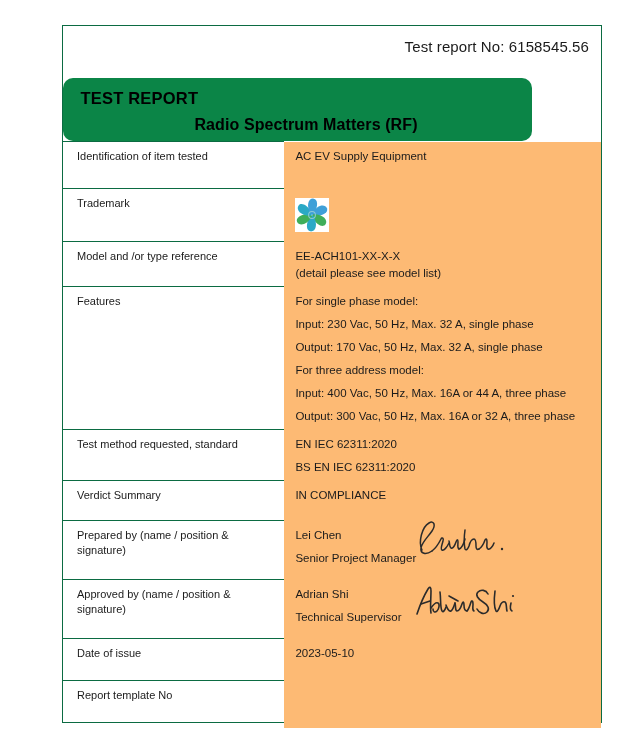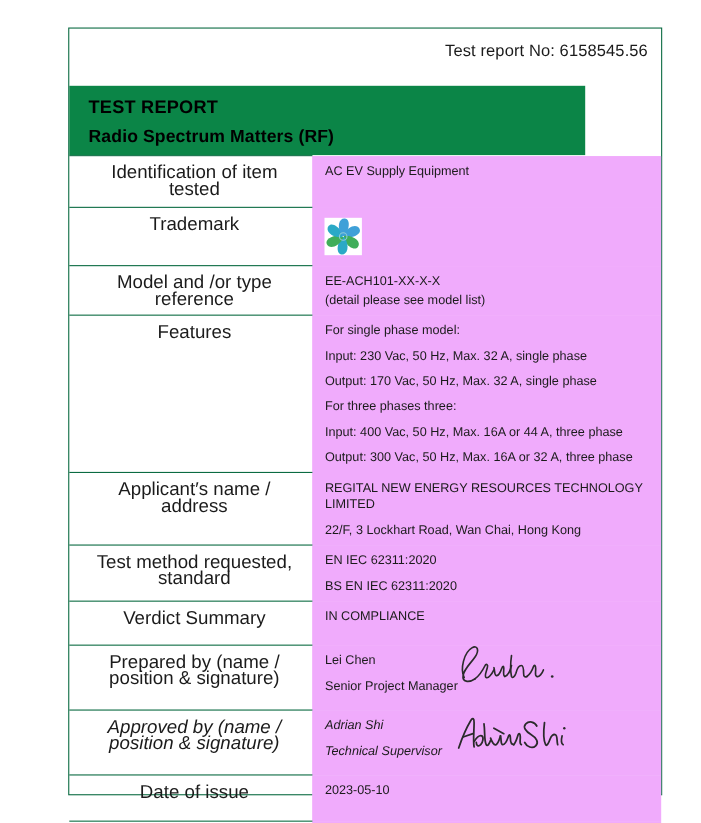--- a/index.html
+++ b/index.html
@@ -44,66 +44,67 @@
 
   
   .title-banner {
     position: relative;
     margin-left: -0.5px;
     width: 469px;
     height: 63px;
     background: #0b8547;
     padding: 10px 0 0 18px;
     box-sizing: border-box;
+    border-radius: 10px;
   }
   .title-banner .line1 {
     font-size: 16.5px;
     font-weight: bold;
     color: #000000;
     letter-spacing: 0.2px;
     line-height: 20px;
   }
   .title-banner .line2 {
     font-size: 16px;
     font-weight: bold;
     color: #000000;
     letter-spacing: 0.1px;
     line-height: 20px;
     margin-top: 7px;
+    text-align: center;
   }
 
   
   .spec-table {
     position: relative;
     width: 100%;
     border-collapse: collapse;
     table-layout: fixed;
   }
   .spec-table td {
     vertical-align: top;
     padding: 0;
   }
   .col-label {
     width: 221px;
   }
   .col-value {
     width: 316px;
-    background: #f0abfc;
+    background: #fdba74;
   }
 
   .row-sep-label {
     border-top: 1.3px solid #0b6b42;
   }
 
   .label-cell {
     padding: 7px 8px 6px 14px;
-    font-size: 17px;
+    font-size: 11px;
     line-height: 15px;
     color: #1b1b1b;
-    text-align: center;
   }
   .value-cell {
     padding: 7px 8px 6px 11px;
     font-size: 11.5px;
     line-height: 15px;
     color: #1b1b1b;
     position: relative;
   }
   .value-cell .vline {
     display: block;
@@ -226,38 +227,27 @@
 
       <tr style="height: 124px;">
         <td class="row-sep-label">
           <div class="label-cell">Features</div>
         </td>
         <td class="col-value">
           <div class="value-cell">
             <span class="vline">For single phase model:</span>
             <span class="vline">Input: 230 Vac, 50 Hz, Max. 32 A, single phase</span>
             <span class="vline">Output: 170 Vac, 50 Hz, Max. 32 A, single phase</span>
-            <span class="vline">For three phases three:</span>
+            <span class="vline">For three address model:</span>
             <span class="vline">Input: 400 Vac, 50 Hz, Max. 16A or 44 A, three phase</span>
             <span class="vline">Output: 300 Vac, 50 Hz, Max. 16A or 32 A, three phase</span>
           </div>
         </td>
       </tr>
 
-      <tr style="height: 56px;">
-        <td class="row-sep-label">
-          <div class="label-cell">Applicant′s name / address</div>
-        </td>
-        <td class="col-value">
-          <div class="value-cell">
-            <span class="vline wrap">REGITAL NEW ENERGY RESOURCES TECHNOLOGY LIMITED</span>
-            <span class="vline">22/F, 3 Lockhart Road, Wan Chai, Hong Kong</span>
-          </div>
-        </td>
-      </tr>
 
       <tr style="height: 46px;">
         <td class="row-sep-label">
           <div class="label-cell">Test method requested, standard</div>
         </td>
         <td class="col-value">
           <div class="value-cell">
             <span class="vline">EN IEC 62311:2020</span>
             <span class="vline">BS EN IEC 62311:2020</span>
           </div>
@@ -293,21 +283,21 @@
                   <path d="M49,13 C48,20 48,27 49,32 C50,34 52,32 53,29 C54,25 56,22 58,22 C60,22 60,26 60,29 C60,32 61,33 63,32"></path>
                   <path d="M63,32 C66,30 68,26 69,23 C70,21 71,22 71,25 C71,29 70,31 72,32 C74,33 77,29 78,26"></path>
                   <circle cx="86" cy="32" r="1.2" fill="#2b2b2b" stroke="none"></circle>
                 </g>
               </svg>
             </span>
           </div>
         </td>
       </tr>
 
-      <tr style="height: 56px; font-style: italic;">
+      <tr style="height: 56px;">
         <td class="row-sep-label">
           <div class="label-cell">Approved by (name / position &amp; signature)</div>
         </td>
         <td class="col-value">
           <div class="value-cell sig-row">
             <span class="vline">Adrian Shi</span>
             <span class="vline">Technical Supervisor</span>
             <span class="signature sig-approved">
               <svg width="110" height="48" viewBox="0 0 110 48" aria-hidden="true">
                 <g fill="none" stroke="#2b2b2b" stroke-width="1.6" stroke-linecap="round" stroke-linejoin="round">

